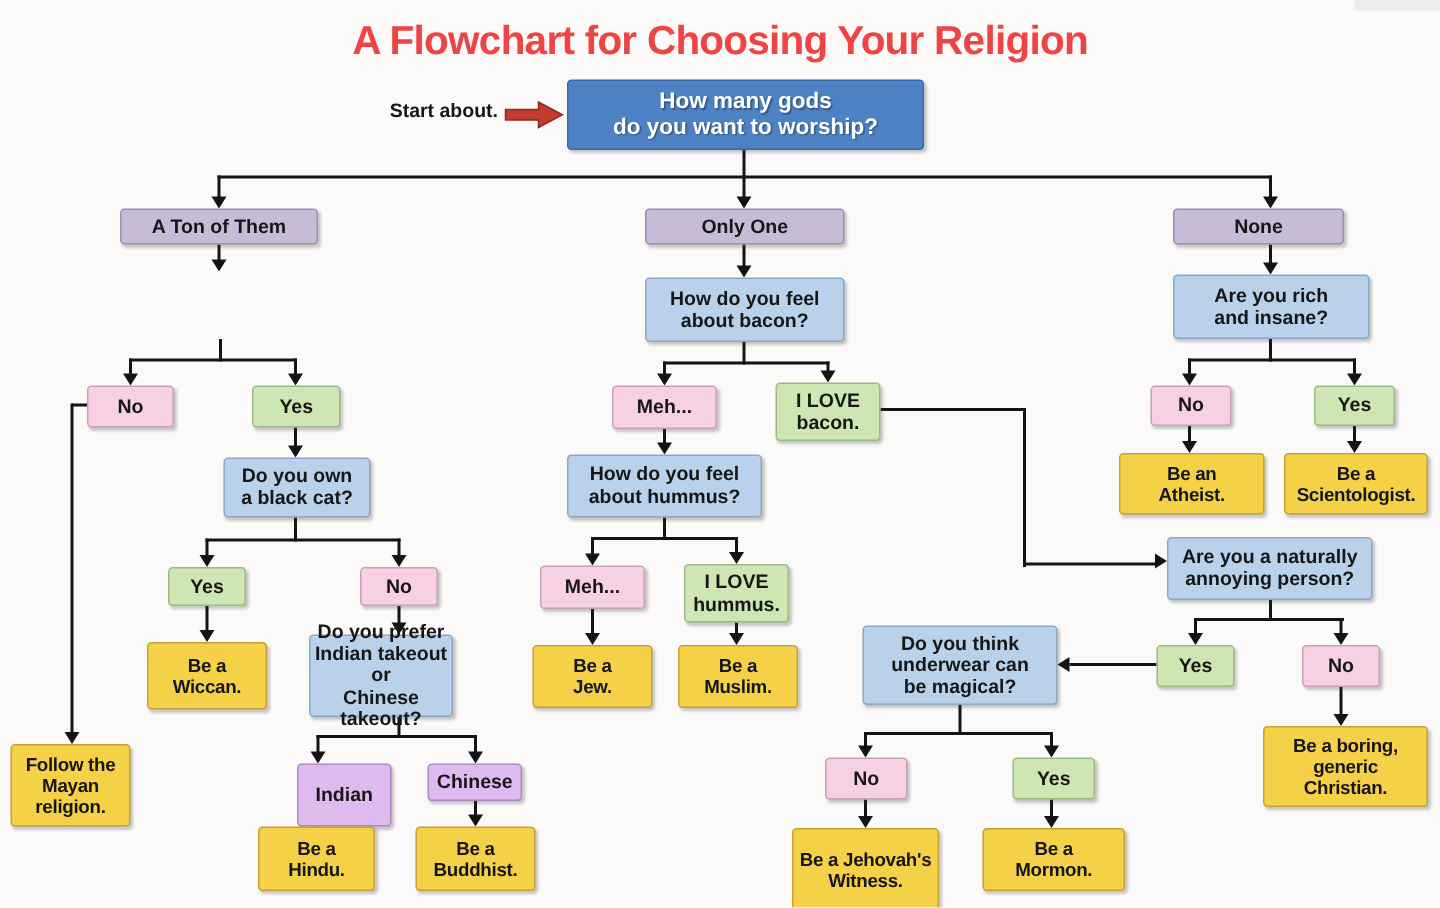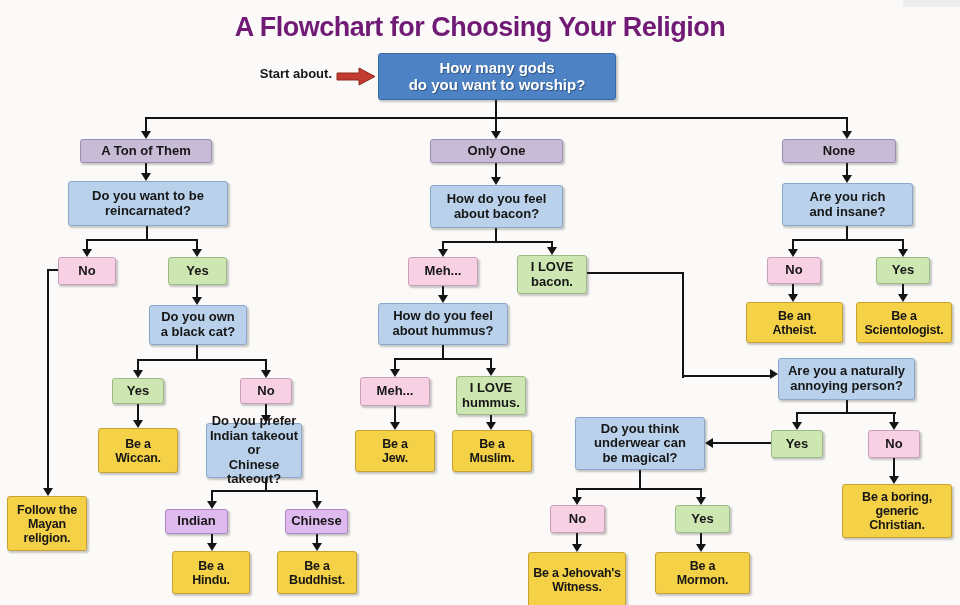--- a/index.html
+++ b/index.html
@@ -1,19 +1,19 @@
 <!DOCTYPE html>
 <html style="--start-box: #4d82c4; --category: #c8bbd6; --question: #b9d1ea; --answer-no: #f8d0e4; --answer-yes: #cde6b2; --result: #f5d147; --option: #dfbaee; --line: #141414; --start-arrow: #c23b2e;"><head>
 <meta charset="utf-8">
 <style>
   html,body{margin:0;padding:0;background:#fff;}
   #stage{position:relative;width:960px;height:605px;background:#fbfaf8;overflow:hidden;
          font-family:"Liberation Sans","DejaVu Sans",sans-serif;color:#161616;}
   #page-title{position:absolute;left:0;top:12px;width:960px;text-align:center;
-         font-size:27px;font-weight:bold;letter-spacing:-0.5px;color:#701a75;}
+         font-size:27px;font-weight:bold;letter-spacing:-0.5px;color:#ef4444;}
   #corner-strip{position:absolute;left:903px;top:0;width:57px;height:7px;background:#ededed;}
   #start-here{position:absolute;left:236px;top:66px;width:96px;text-align:right;
          font-size:13px;font-weight:bold;}
   #start-arrow{position:absolute;left:336px;top:67px;}
   .node{position:absolute;box-sizing:border-box;display:flex;align-items:center;justify-content:center;
         text-align:center;font-weight:bold;font-size:13px;line-height:1.12;border-radius:3px;
         border:1px solid #888;box-shadow:1.5px 2px 2px rgba(60,60,60,.28);z-index:2;padding:1px 2px;}
   .node span{white-space:pre-line;}
   .st {background:var(--start-box,#4d82c4);border-color:#3a68a6;color:#fff;font-size:15px;
        text-shadow:1px 1px 1px rgba(0,0,0,.35);}
@@ -152,24 +152,20 @@
   <div class="node cat" style="left:430px;top:139px;width:133px;height:24px">
       <span>Only One</span>
     </div>
   <div class="node cat" style="left:80px;top:139px;width:132px;height:24px">
       <span>A Ton of Them</span>
     </div>
   <div class="node cat" style="left:782px;top:139px;width:114px;height:24px">
       <span>None</span>
     </div>
 
-  <div class="node q" style="left:68px;top:181px;width:160px;height:45px">
-      <span>Do you want to be
-reincarnated?</span>
-    </div>
   <div class="node no" style="left:58px;top:257px;width:58px;height:28px">
       <span>No</span>
     </div>
   <div class="node yes" style="left:168px;top:257px;width:59px;height:28px">
       <span>Yes</span>
     </div>
   <div class="node res" style="left:7px;top:496px;width:80px;height:55px">
       <span>Follow the
 Mayan
 religion.</span>
@@ -188,21 +184,21 @@
   <div class="node res" style="left:98px;top:428px;width:80px;height:45px">
       <span>Be a
 Wiccan.</span>
     </div>
 
   <div class="node q" style="left:206px;top:423px;width:96px;height:55px">
       <span>Do you prefer
 Indian takeout or
 Chinese takeout?</span>
     </div>
-  <div class="node opt" style="left:165px;top:509px;width:63px;height:25px">
+  <div class="node opt" style="left:198px;top:509px;width:63px;height:42px">
       <span>Indian</span>
     </div>
   <div class="node opt" style="left:285px;top:509px;width:63px;height:25px">
       <span>Chinese</span>
     </div>
   <div class="node res" style="left:172px;top:551px;width:78px;height:43px">
       <span>Be a
 Hindu.</span>
     </div>
   <div class="node res" style="left:277px;top:551px;width:80px;height:43px">

